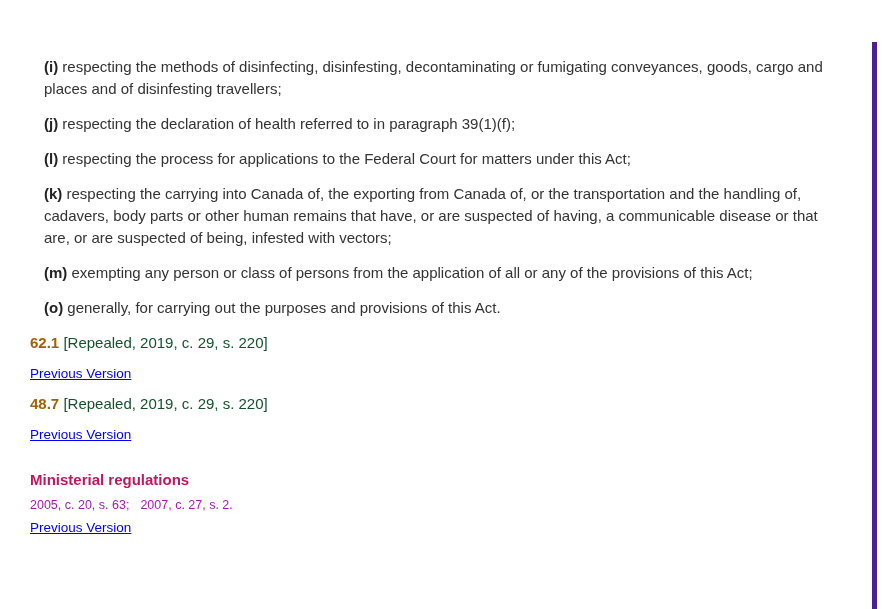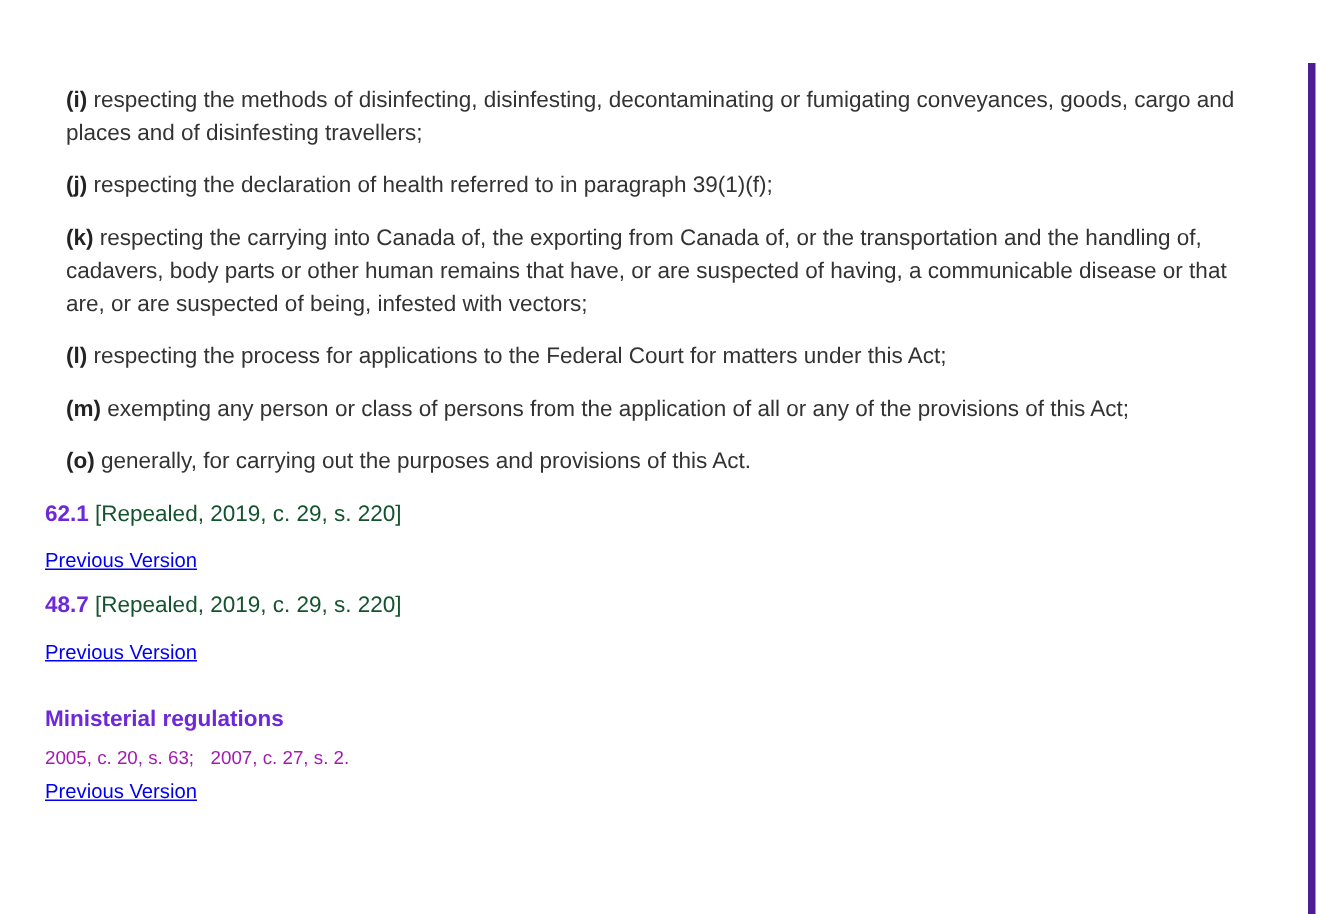--- a/index.html
+++ b/index.html
@@ -38,21 +38,21 @@
   }
 
   
   .section-line {
     margin: 0 24px 11px 30px;
     line-height: 22px;
     font-size: 15px;
   }
   .sec-num {
     font-weight: bold;
-    color: #6d28d9;
+    color: #a16207;
   }
   .repealed {
     color: #14532d;
   }
 
   
   .prev-version {
     margin: 0 0 11px 30px;
     line-height: 17px;
     font-size: 13.5px;
@@ -63,21 +63,21 @@
     text-decoration: underline;
     cursor: pointer;
   }
 
   
   .marginal-note {
     margin: 26px 24px 6px 30px;
     line-height: 22px;
     font-size: 15px;
     font-weight: bold;
-    color: #6d28d9;
+    color: #be185d;
   }
 
   
   .section-body {
     margin: 0 40px 8px 30px;
     line-height: 22px;
     font-size: 15px;
     color: #333333;
   }
 
@@ -99,27 +99,27 @@
     <span class="label">(i)</span>
     <span>respecting the methods of disinfecting, disinfesting, decontaminating or fumigating conveyances, goods, cargo and places and of disinfesting travellers;</span>
   </p>
 
   <p class="provision">
     <span class="label">(j)</span>
     <span>respecting the declaration of health referred to in paragraph 39(1)(f);</span>
   </p>
 
   <p class="provision">
-    <span class="label">(k)</span>
-    <span>respecting the carrying into Canada of, the exporting from Canada of, or the transportation and the handling of, cadavers, body parts or other human remains that have, or are suspected of having, a communicable disease or that are, or are suspected of being, infested with vectors;</span>
+    <span class="label">(l)</span>
+    <span>respecting the process for applications to the Federal Court for matters under this Act;</span>
   </p>
 
   <p class="provision">
-    <span class="label">(l)</span>
-    <span>respecting the process for applications to the Federal Court for matters under this Act;</span>
+    <span class="label">(k)</span>
+    <span>respecting the carrying into Canada of, the exporting from Canada of, or the transportation and the handling of, cadavers, body parts or other human remains that have, or are suspected of having, a communicable disease or that are, or are suspected of being, infested with vectors;</span>
   </p>
 
   <p class="provision">
     <span class="label">(m)</span>
     <span>exempting any person or class of persons from the application of all or any of the provisions of this Act;</span>
   </p>
 
 
   <p class="provision">
     <span class="label">(o)</span>

